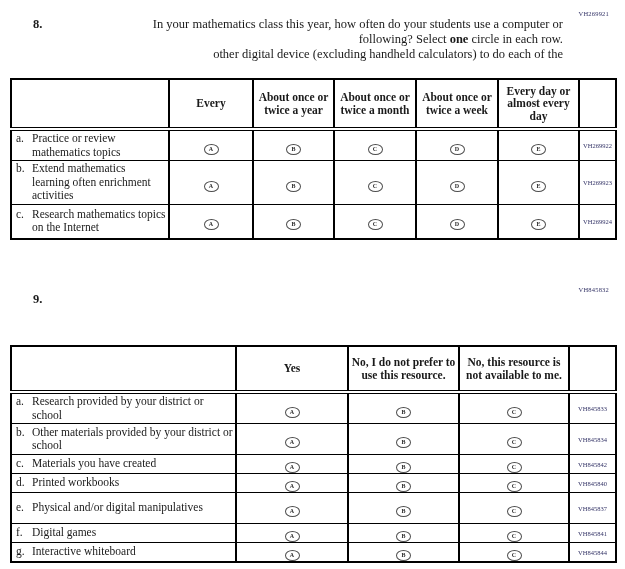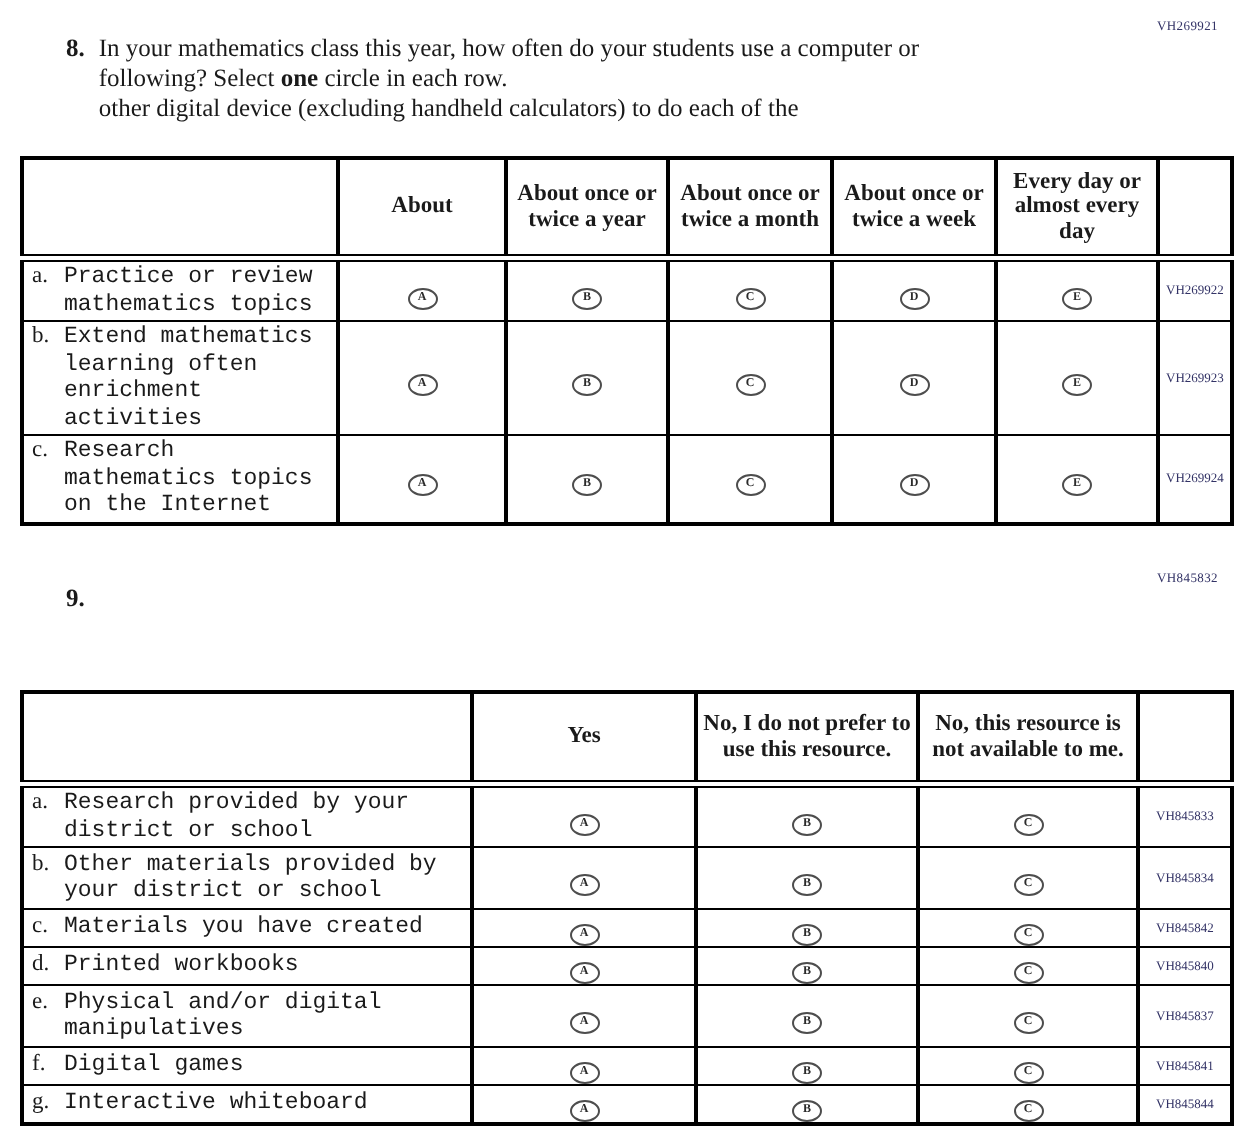--- a/index.html
+++ b/index.html
@@ -22,21 +22,21 @@
   #q9-ref { top:286px; right:16px; }
 
   .question {
     position:absolute; left:33px; width:530px;
     display:flex; gap:7px;
     font-size:12.5px; line-height:15px;
   }
   #q8-question { top:17px; }
   #q9-question { top:292px; }
   .qnum { font-weight:bold; flex:none; }
-  .qtext { flex:1; }
+  .qtext { flex:1;text-align:right; }
   .qtext b { font-weight:bold; }
 
   table {
     position:absolute; left:10px;
     width:605px;
     border-collapse:collapse;
     table-layout:fixed;
     border:2px solid #000;
   }
   #q8-table { top:78px; }
@@ -55,21 +55,21 @@
     font-size:11.5px; line-height:12.5px;
     font-weight:bold; text-align:center; vertical-align:middle;
     padding:2px 2px;
   }
   #q8-table thead tr { height:50px; }
   #q9-table thead tr { height:46px;margin-top:32px; }
 
   .label-cell { vertical-align:middle; padding:1px 2px 1px 2px; }
   .label-wrap { display:flex; font-size:11.5px; line-height:13.5px; }
   .row-letter { flex:none; width:16px; padding-left:2px; }
-  .row-label { flex:1;font-family:Liberation Mono, monospace; }
+  .row-label { flex:1; }
 
   .opt-cell { text-align:center; vertical-align:middle; }
   .circle {
     display:inline-block;
     width:13px; height:9px;
     border:1px solid #4d4d4d;
     border-radius:50%;
     font-size:6px; line-height:9px;
     text-align:center;
     color:#2b2b2b;
@@ -112,21 +112,21 @@
         <col style="width:84px">
         <col style="width:81px">
       <col style="width:82px">
         <col style="width:82px">
         <col style="width:81px">
         <col style="width:37px">
     </colgroup>
     <thead>
       <tr>
         <th></th>
-        <th>About</th>
+        <th>Every</th>
         <th>About once or twice a year</th>
         <th>About once or twice a month</th>
         <th>About once or twice a week</th>
         <th>Every day or almost every day</th>
         <th></th>
       </tr>
     </thead>
     <tbody>
       <tr class="t8-ra">
         <td class="label-cell">

